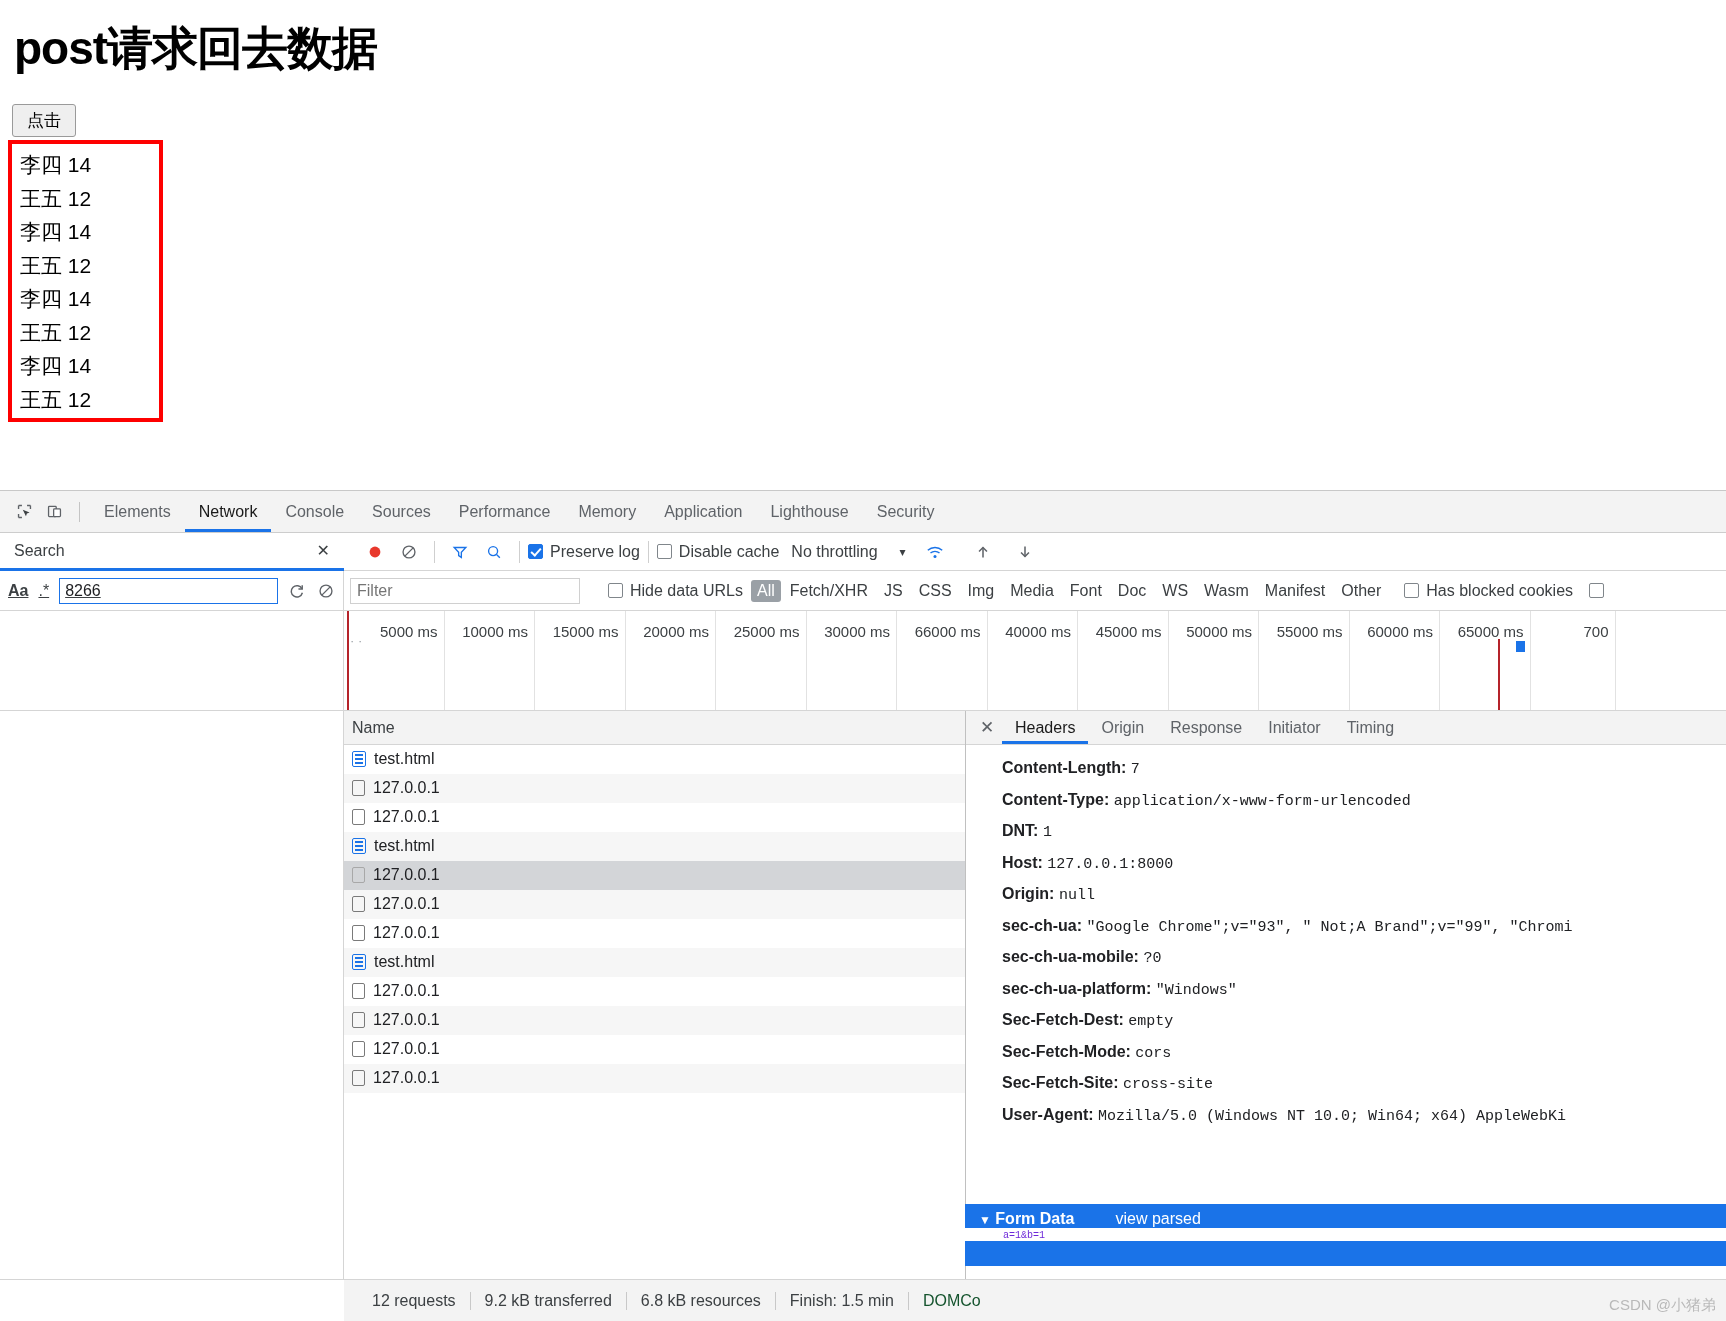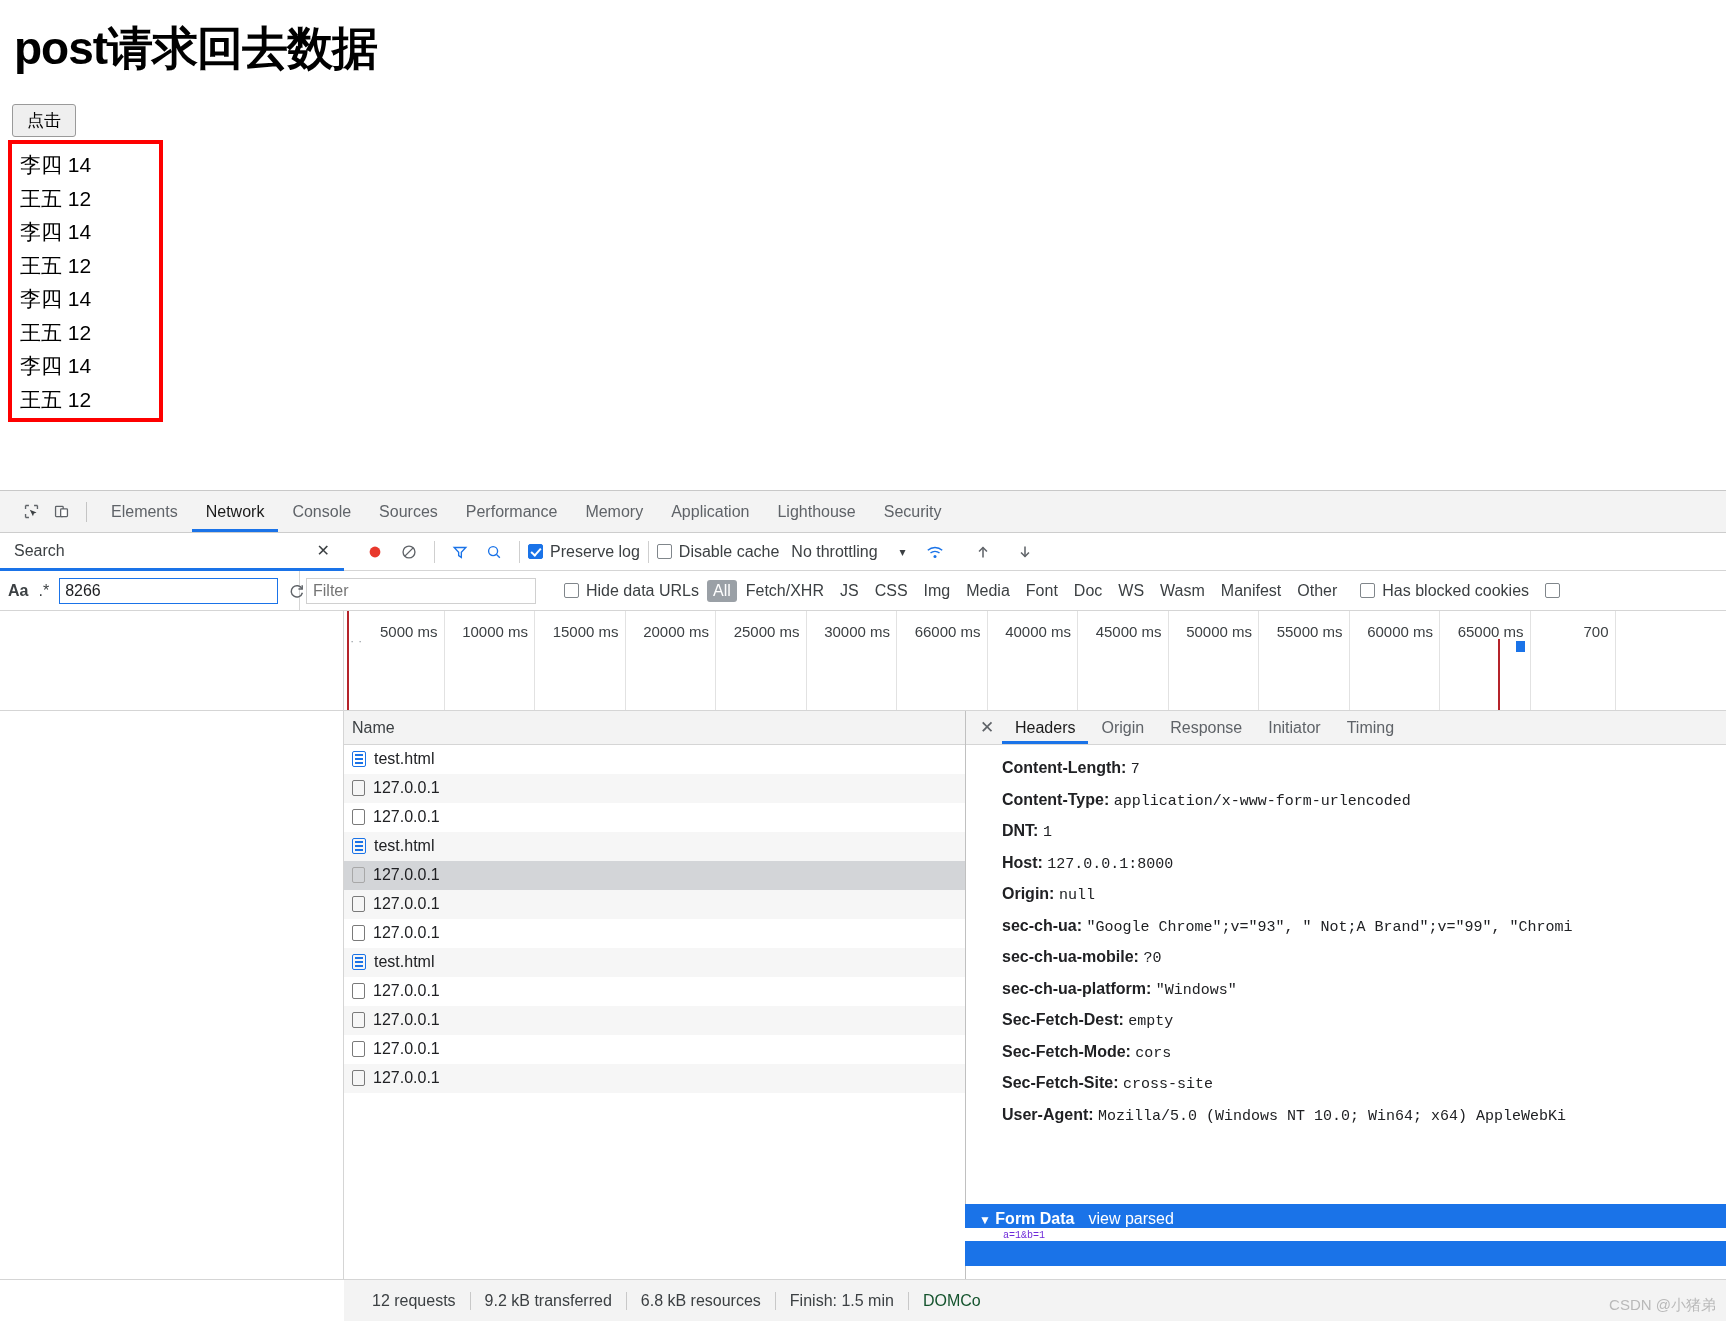--- a/index.html
+++ b/index.html
@@ -41,21 +41,21 @@
   
   #devtools {
     position:absolute; left:0; top:490px; width:1726px; height:831px;
     background:#ffffff; border-top:1px solid #c8c8c8;
     font-size:13px; color:#3c4043;
   }
 
   
   #dt-tabbar {
     height:42px; background:#f3f3f3; border-bottom:1px solid #cdcdcd;
-    display:flex; align-items:center; padding-left:16px;
+    display:flex; align-items:center; padding-left:9px;
   }
   .tool-icon-btn {
     width:30px; height:30px; display:flex; align-items:center; justify-content:center;
     cursor:pointer;
   }
   .bar-sep { width:1px; height:20px; background:#c4c4c4; margin:0 10px; }
   .dt-tab {
     padding:0 14px; height:41px; line-height:41px; font-size:16px;
     color:#5f6368; cursor:pointer; white-space:nowrap;
   }
@@ -75,21 +75,21 @@
   .cbox { width:15px; height:15px; border:1.5px solid #80868b; border-radius:2px; background:#fff; display:inline-block;}
   .cbox.checked { background:#1a73e8; border-color:#1a73e8; position:relative;}
   .cbox.checked:after{
     content:""; position:absolute; left:4px; top:1px; width:4px; height:8px;
     border:solid #fff; border-width:0 2px 2px 0; transform:rotate(42deg);
   }
   .tb-text { font-size:16px; color:#3c4043; white-space:nowrap; }
 
   
   #dt-row3 { display:flex; height:40px; border-bottom:1px solid #d5d5d5; background:#fff;}
-  #search-input-row { width:300px; display:flex; align-items:center; padding:0 8px; gap:10px; border-right:1px solid #d5d5d5;}
+  #search-input-row { width:344px; display:flex; align-items:center; padding:0 8px; gap:10px; border-right:1px solid #d5d5d5;text-decoration:underline;}
   #search-input-row .mod { font-size:16px; color:#3c4043; cursor:pointer; }
   #search-input-row .mod.aa { font-weight:bold; }
   #search-box {
     flex:1; height:26px; border:1.5px solid #1a73e8; background:#fff;
     font-size:16px; padding:0 5px; color:#202124; outline:none;
     font-family:"Liberation Sans", sans-serif;
   }
   #filter-bar { flex:1; display:flex; align-items:center; padding-left:6px; gap:0; }
   #filter-input {
     width:230px; height:26px; border:1px solid #d0d0d0; background:#fff;
@@ -146,21 +146,21 @@
   .hdr-row { font-size:16px; line-height:29.5px; white-space:nowrap; color:#202124; }
   .hdr-row .k { font-weight:bold; color:#202124; font-family:"Liberation Sans", sans-serif;}
   .hdr-row .v { font-family:"Liberation Mono", monospace; font-size:15px; color:#202124; }
 
   
   #formdata-band {
     position:absolute; left:965px; right:0; bottom:55px; height:62px;
     background:#1a73e8; color:#fff;
   }
   #formdata-row {
-    display:flex; align-items:center; gap:14px; padding:6px 0 0 14px;
+    display:flex; align-items:center; gap:41px; padding:6px 0 0 14px;
     font-size:16px; font-weight:bold; color:#fff;
   }
   #formdata-row .tri { font-size:12px; }
   #formdata-vp { font-weight:normal; }
   #formdata-value {
     font-family:"Liberation Mono", monospace; font-size:10px; color:#6d28d9;
     background:#fff; padding:2px 0 0 38px;
   }
 
   

